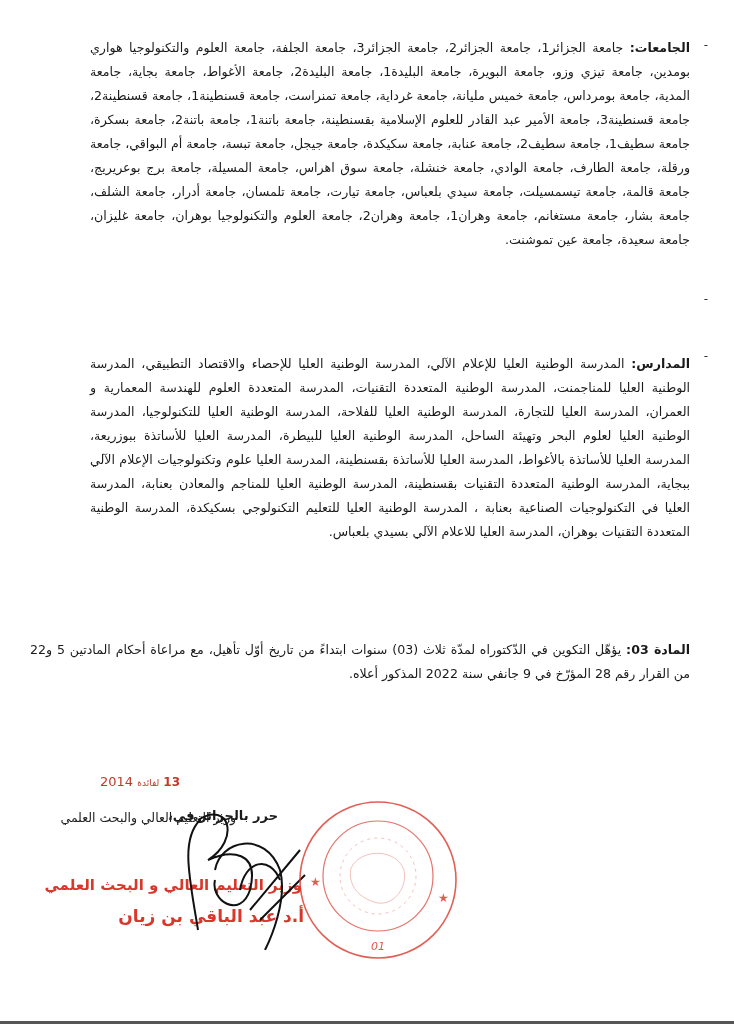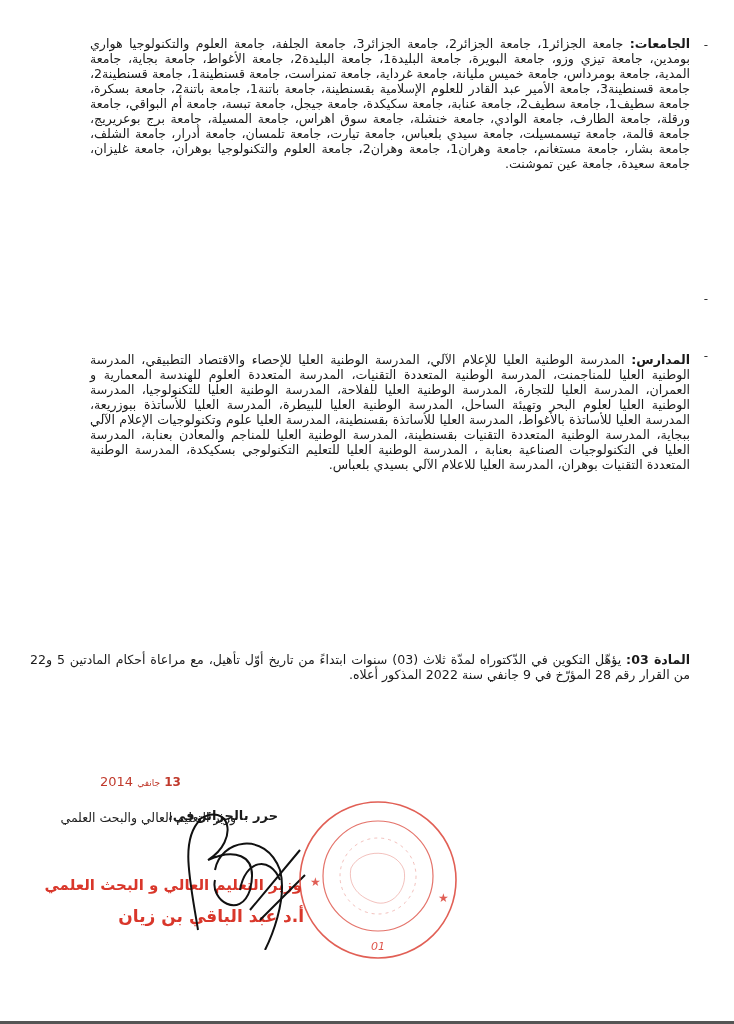--- a/index.html
+++ b/index.html
@@ -3,30 +3,30 @@
 <meta charset="utf-8">
 <style>
   html, body { margin:0; padding:0; }
   body {
     width:734px; height:1024px; background:#ffffff; position:relative; overflow:hidden;
     font-family: "DejaVu Sans", "Liberation Sans", sans-serif; color:#1a1a1a;
   }
   .page { position:absolute; left:0; top:0; width:734px; height:1024px; }
   .body-text {
     position:absolute; right:44px; width:600px;
-    direction:rtl; text-align:justify; font-size:12.6px; line-height:15px;
+    direction:rtl; text-align:justify; font-size:12.6px; line-height:24px;
   }
   .bullet-mark { position:absolute; right:26px; font-size:12px; color:#333; }
   .label { font-weight:bold; }
   .p-univ { top:36px; }
   .p-centers { top:290px; }
   .p-schools { top:352px; }
   .p-art { right:44px; width:660px; }
   .p-art2 { top:588px; }
-  .p-art3 { top:652px; }
+  .p-art3 { top:638px; }
   .p-art4 { top:717px; }
   .sign-place {
     position:absolute; top:808px; right:456px; direction:rtl; font-weight:bold; font-size:13px;
   }
   .sign-date {
     position:absolute; top:774px; left:100px; direction:rtl; color:#c0392b; font-size:13px; white-space:nowrap;
   }
   .sign-date .d { font-weight:bold; font-size:12px; }
   .sign-date .m { font-size:9px; }
   .minister-hand {
@@ -59,21 +59,21 @@
     <span class="label">المدارس:</span><span> المدرسة الوطنية العليا للإعلام الآلي، المدرسة الوطنية العليا للإحصاء والاقتصاد التطبيقي، المدرسة الوطنية العليا للمناجمنت، المدرسة الوطنية المتعددة التقنيات، المدرسة المتعددة العلوم للهندسة المعمارية و العمران، المدرسة العليا للتجارة، المدرسة الوطنية العليا للفلاحة، المدرسة الوطنية العليا للتكنولوجيا، المدرسة الوطنية العليا لعلوم البحر وتهيئة الساحل، المدرسة الوطنية العليا للبيطرة، المدرسة العليا للأساتذة  ببوزريعة، المدرسة العليا للأساتذة  بالأغواط، المدرسة العليا للأساتذة بقسنطينة، المدرسة العليا علوم وتكنولوجيات الإعلام الآلي ببجاية،  المدرسة الوطنية المتعددة التقنيات بقسنطينة، المدرسة الوطنية العليا للمناجم والمعادن بعنابة، المدرسة العليا في التكنولوجيات الصناعية بعنابة ،  المدرسة الوطنية العليا للتعليم التكنولوجي بسكيكدة، المدرسة الوطنية المتعددة التقنيات بوهران، المدرسة العليا للاعلام الآلي بسيدي بلعباس.</span>
   </div>
 
   <div class="body-text p-art p-art3">
     <span class="label">المادة 03:</span><span> يؤهّل التكوين في الدّكتوراه لمدّة ثلاث (03) سنوات ابتداءً من تاريخ أوّل تأهيل، مع مراعاة أحكام المادتين 5 و22 من القرار رقم 28 المؤرّخ في 9 جانفي سنة 2022 المذكور أعلاه.</span>
   </div>
 
   <div class="sign-place">حرر بالجزائر في،</div>
   <div class="sign-date">
     <span class="d">13</span>
-    <span class="m">جانفي</span>
+    <span class="m">لفائدة</span>
     <span class="y">2014</span>
   </div>
   <div class="minister-hand">وزير التعليم العالي والبحث العلمي</div>
   <div class="minister-title">وزير التعليم العالي و البحث العلمي</div>
   <div class="minister-name">أ.د عبد الباقي بن زيان</div>
 
   <svg class="signature" viewBox="0 0 140 150">
     <path d="M30 20 C 10 40, 20 80, 28 130 M28 20 C 60 0, 70 40, 38 60 C 60 50, 90 50, 80 90 C 70 120, 40 100, 45 80" fill="none" stroke="#111" stroke-width="2"></path>
     <path d="M45 70 C 50 40, 95 30, 110 70 C 118 100, 100 140, 95 150" fill="none" stroke="#111" stroke-width="2"></path>
     <path d="M70 90 C 75 60, 100 55, 110 80" fill="none" stroke="#111" stroke-width="2"></path>

